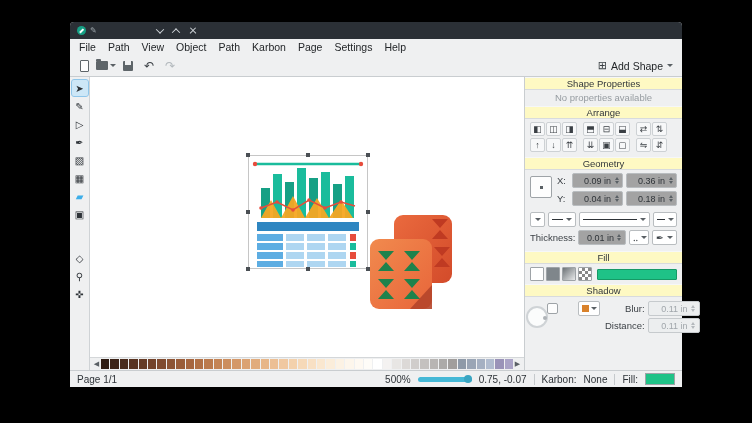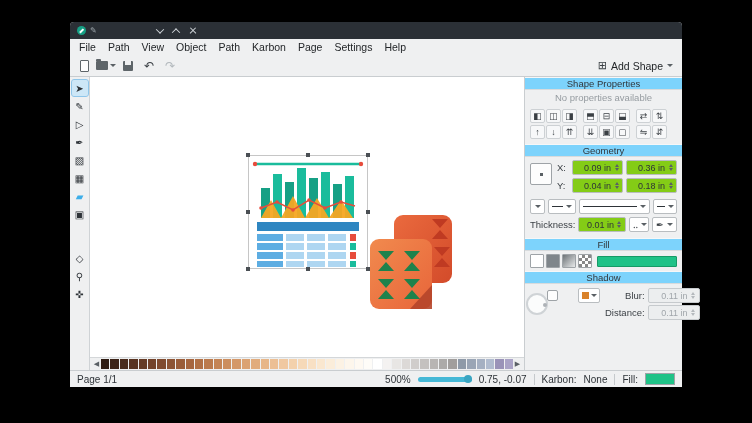--- a/index.html
+++ b/index.html
@@ -73,36 +73,36 @@
   .pal-swatch { flex:1; height:10px; }
 
   
   .dock { width:158px; flex:0 0 auto; background:#eff0f1; border-left:1px solid #c9cdd0;
           font-size:9.5px; color:#2e3338; display:flex; flex-direction:column; }
   .dock-header { height:14px; background:#e2e4e6; display:flex; align-items:center; gap:4px; padding:0 5px; }
   .tri-left { width:0; height:0; border-top:3.5px solid transparent; border-bottom:3.5px solid transparent; border-right:5px solid #4a4f54; }
   .ic-lock { width:7px; height:5px; background:#4a4f54; border-radius:1px; position:relative; margin-top:3px; }
   .ic-lock::before { content:''; position:absolute; left:1px; top:-4px; width:5px; height:4px;
                      border:1px solid #4a4f54; border-bottom:none; border-radius:3px 3px 0 0; }
-  .section-h { height:13px; display:flex; align-items:center; justify-content:center; background:#7dd3fc;
+  .section-h { height:13px; display:flex; align-items:center; justify-content:center; background:#fef9c3;
                border-top:1px solid #f6f7f8; border-bottom:1px solid #d8dbdd; color:#31363b; }
   .sec-body { padding:3px 5px; }
   .empty-note { text-align:center; color:#969ca1; padding:2px 0 3px; }
 
   .arr-row { display:flex; gap:1px; margin-bottom:2px; }
   .arr-btn { width:15px; height:14px; display:flex; align-items:center; justify-content:center;
              font-size:9px; color:#3a3f44; background:#f7f8f9; border:1px solid #cdd1d4; border-radius:2px; }
   .arr-row span:nth-child(4){ margin-left:5px; } .arr-row span:nth-child(7){ margin-left:5px; }
 
   .geo-body { display:flex; gap:5px; align-items:flex-start; }
   .anchor { width:22px; height:22px; border:1px solid #9ea3a7; background:#fdfdfd; position:relative; border-radius:2px; margin-top:3px;}
   .anchor::after{ content:''; position:absolute; left:9px; top:9px; width:3px; height:3px; background:#5a6065; }
   .geo-grid { flex:1; display:grid; grid-template-columns:12px 1fr 1fr; gap:3px; align-items:center; }
   .lbl { color:#3a3f44; }
-  .spin { height:15px; background:#84cc16; border:1px solid #b9bdc0; border-radius:2px; display:flex;
+  .spin { height:15px; background:#a3a3a3; border:1px solid #b9bdc0; border-radius:2px; display:flex;
           align-items:center; padding-left:3px; font-size:9px; color:#2e3338; }
   .spin .v { flex:1; text-align:right; margin-right:2px; white-space:nowrap; }
   .arrs { width:9px; display:flex; flex-direction:column; align-items:center; gap:1.5px; padding-right:2px; }
   .sa-up { width:0;height:0;border-left:2.5px solid transparent;border-right:2.5px solid transparent;border-bottom:3px solid #5a6065; }
   .sa-dn { width:0;height:0;border-left:2.5px solid transparent;border-right:2.5px solid transparent;border-top:3px solid #5a6065; }
   .spin.disabled { background:#eceeef; border-color:#c6cacd; color:#a0a6ab; }
   .spin.disabled .sa-up{border-bottom-color:#b4b9bd;} .spin.disabled .sa-dn{border-top-color:#b4b9bd;}
 
   .line-row { display:flex; gap:3px; align-items:center; margin-bottom:3px; }
   .combo { height:15px; background:#fff; border:1px solid #b9bdc0; border-radius:2px; display:flex;
@@ -347,20 +347,21 @@
             </div>
           <span class="pal-arrow">▶</span>
         </div>
       </div>
 
       <div class="dock">
 
         <div class="section-h">Shape Properties</div>
         <div class="empty-note">No properties available</div>
 
+        <div class="section-h">Arrange</div>
         <div class="sec-body">
           <div class="arr-row">
               <span class="arr-btn">◧</span>
               <span class="arr-btn">◫</span>
               <span class="arr-btn">◨</span>
               <span class="arr-btn">⬒</span>
               <span class="arr-btn">⊟</span>
               <span class="arr-btn">⬓</span>
               <span class="arr-btn">⇄</span>
               <span class="arr-btn">⇅</span>

